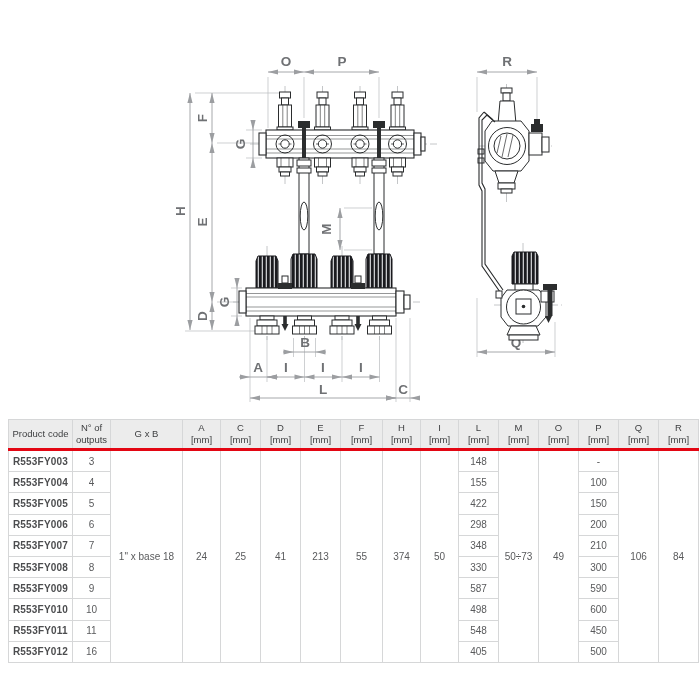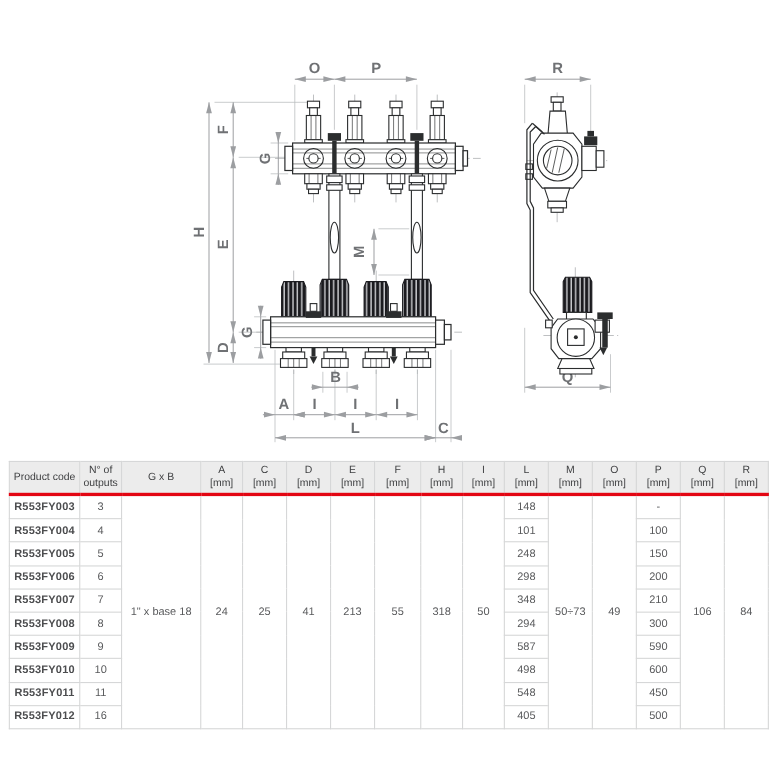--- a/index.html
+++ b/index.html
@@ -372,57 +372,57 @@
       <tbody>
         <tr>
           <td class="code">R553FY003</td>
           <td>3</td>
           <td rowspan="10">1" x base 18</td>
           <td rowspan="10">24</td>
           <td rowspan="10">25</td>
           <td rowspan="10">41</td>
           <td rowspan="10">213</td>
           <td rowspan="10">55</td>
-          <td rowspan="10">318</td>
+          <td rowspan="10">374</td>
           <td rowspan="10">50</td>
           <td>148</td>
           <td rowspan="10">50÷73</td>
           <td rowspan="10">49</td>
           <td>-</td>
           <td rowspan="10">106</td>
           <td rowspan="10">84</td>
         </tr>
         <tr>
           <td class="code">R553FY004</td>
           <td>4</td>
-          <td>101</td>
+          <td>155</td>
           <td>100</td>
         </tr>
         <tr>
           <td class="code">R553FY005</td>
           <td>5</td>
-          <td>248</td>
+          <td>422</td>
           <td>150</td>
         </tr>
         <tr>
           <td class="code">R553FY006</td>
           <td>6</td>
           <td>298</td>
           <td>200</td>
         </tr>
         <tr>
           <td class="code">R553FY007</td>
           <td>7</td>
           <td>348</td>
           <td>210</td>
         </tr>
         <tr>
           <td class="code">R553FY008</td>
           <td>8</td>
-          <td>294</td>
+          <td>330</td>
           <td>300</td>
         </tr>
         <tr>
           <td class="code">R553FY009</td>
           <td>9</td>
           <td>587</td>
           <td>590</td>
         </tr>
         <tr>
           <td class="code">R553FY010</td>

